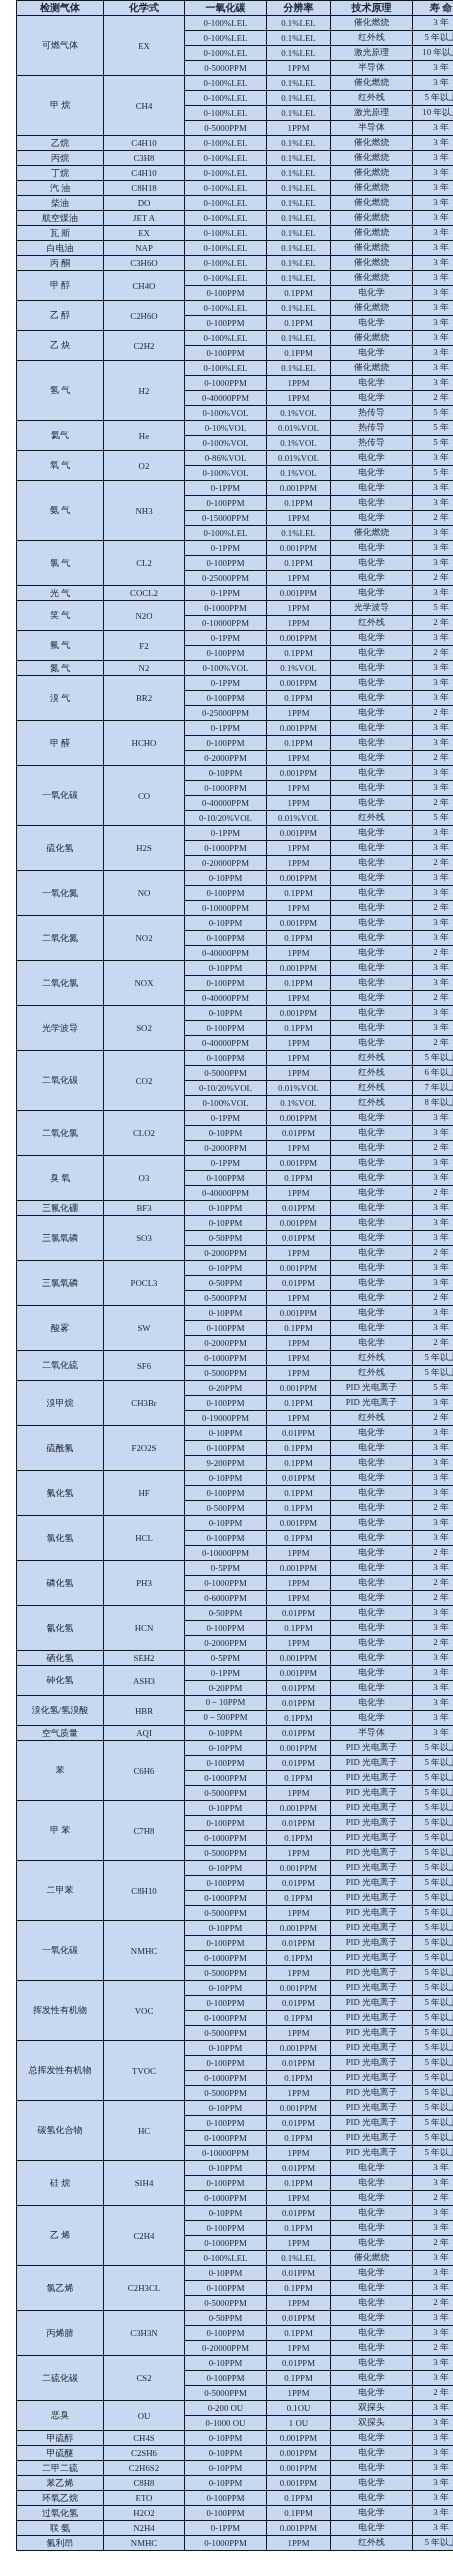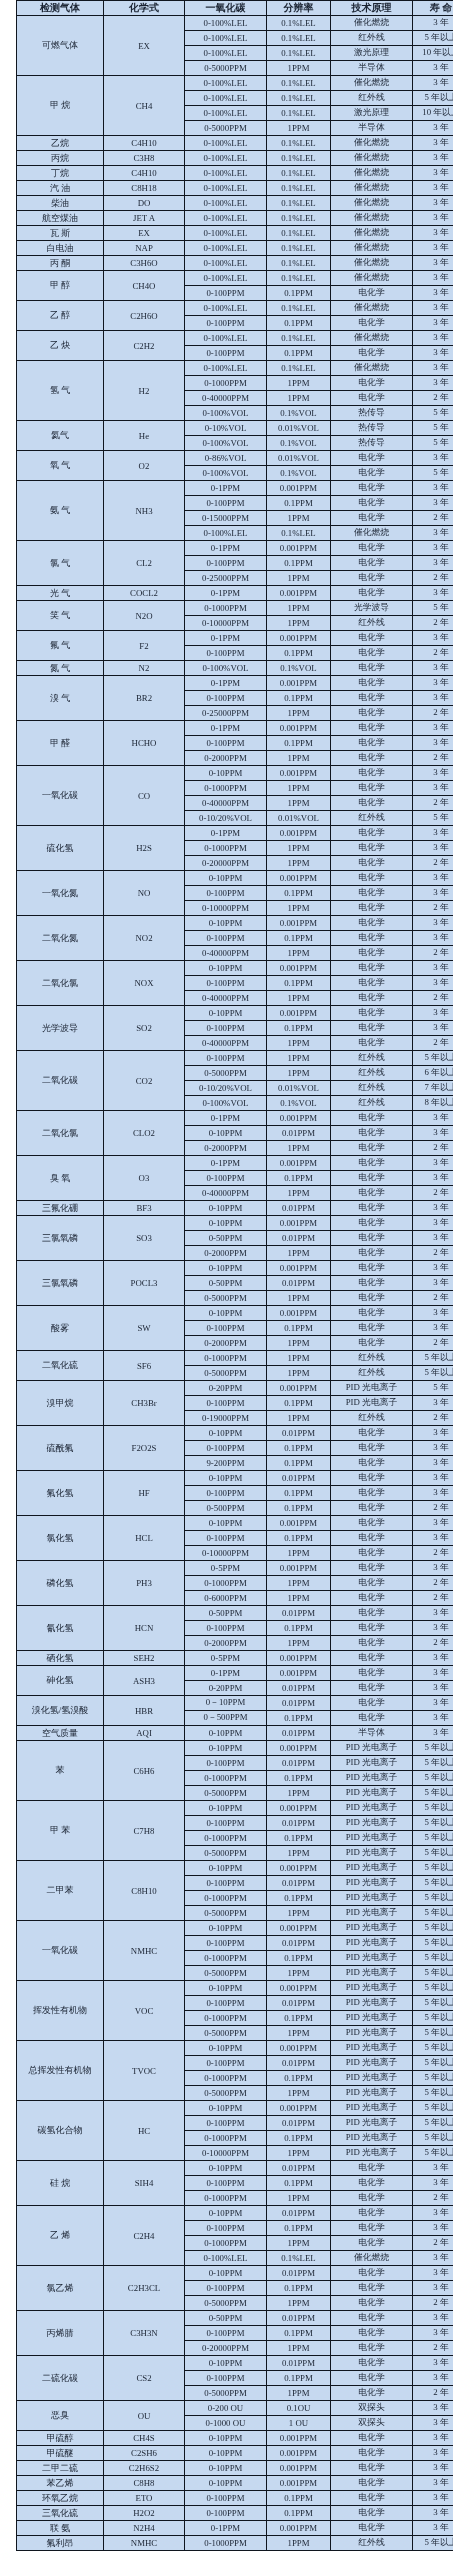--- a/index.html
+++ b/index.html
@@ -1161,21 +1161,21 @@
       </tr>
       <tr class="group-start">
         <td rowspan="1" class="gas">环氧乙烷</td>
         <td rowspan="1" class="formula">ETO</td>
         <td>0-100PPM</td>
         <td>0.1PPM</td>
         <td>电化学</td>
         <td>3 年</td>
       </tr>
       <tr class="group-start">
-        <td rowspan="1" class="gas">三氧化硫</td>
+        <td rowspan="1" class="gas">过氧化氢</td>
         <td rowspan="1" class="formula">H2O2</td>
         <td>0-100PPM</td>
         <td>0.1PPM</td>
         <td>电化学</td>
         <td>3 年</td>
       </tr>
       <tr class="group-start">
         <td rowspan="1" class="gas">联 氨</td>
         <td rowspan="1" class="formula">N2H4</td>
         <td>0-1PPM</td>

